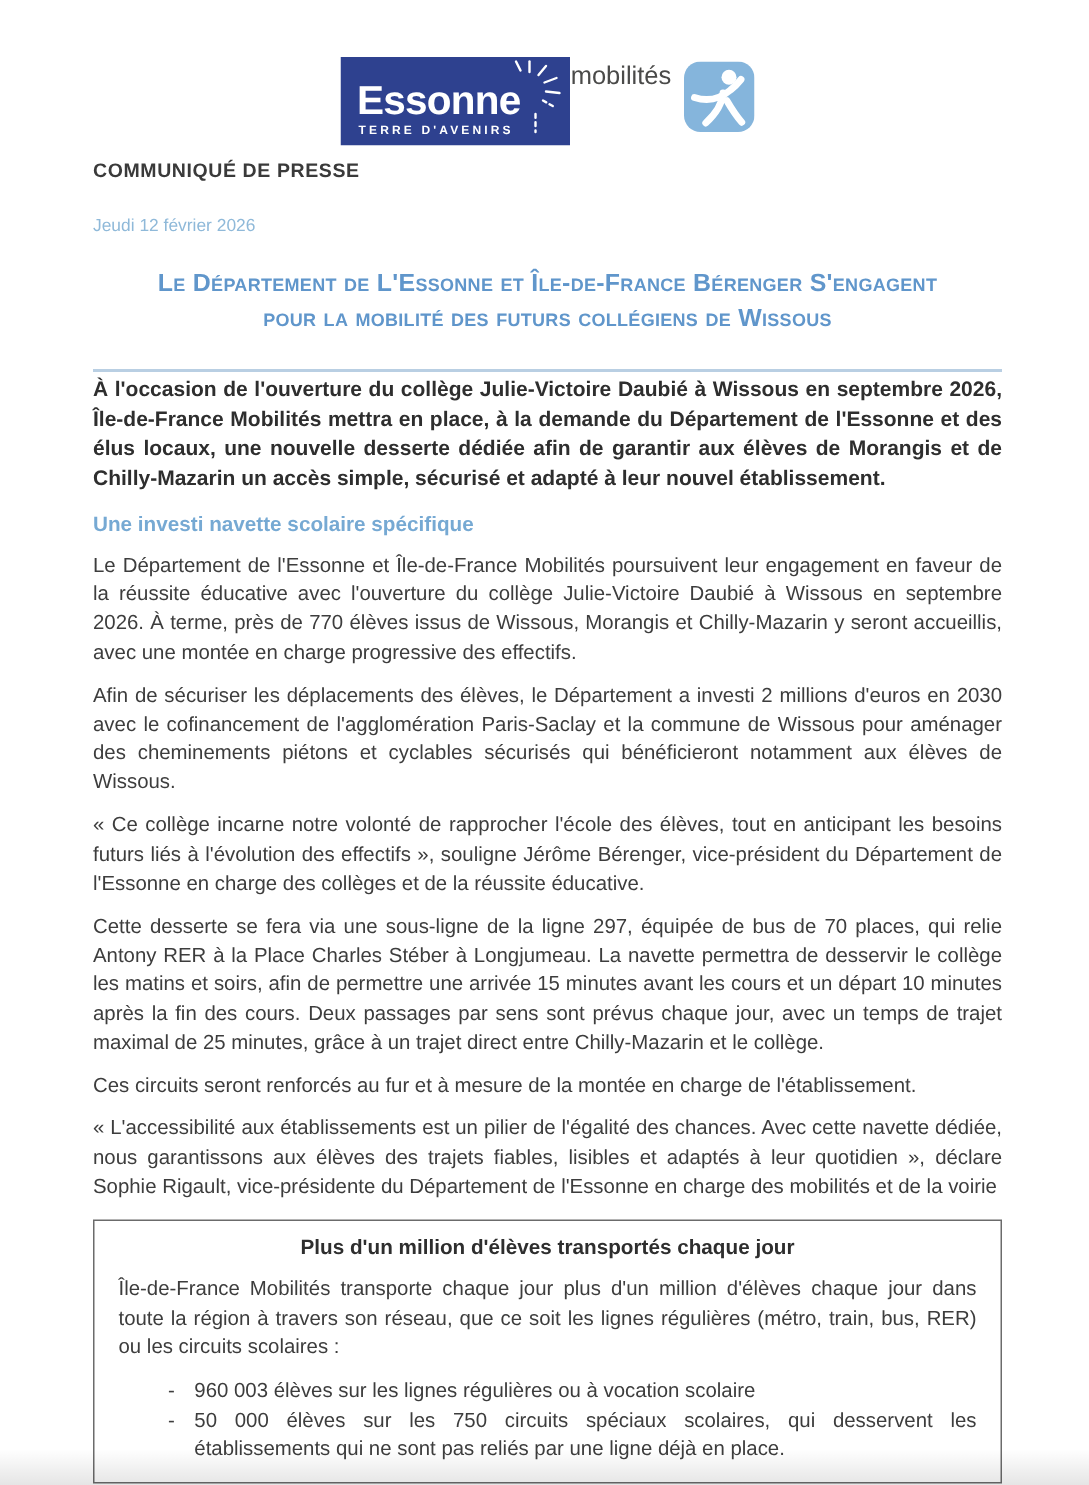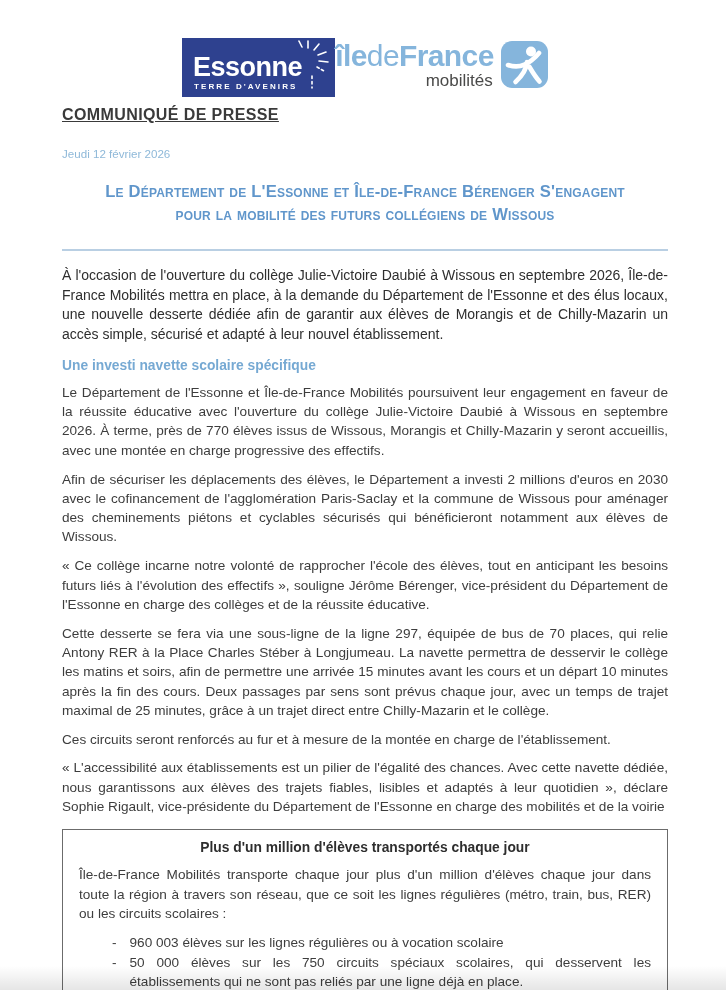--- a/index.html
+++ b/index.html
@@ -13,32 +13,32 @@
   .header-row{display:flex;justify-content:center;align-items:flex-start;}
   .essonne-logo svg{width:153px;height:59px;display:block;}
   .idfm-logo{display:flex;align-items:flex-start;gap:7px;margin-top:3px;}
   .idfm-text{text-align:right;line-height:1;}
   .idfm-line1{font-size:30px;color:#85b5dc;letter-spacing:-0.6px;white-space:nowrap;}
   .idfm-line1 .bold{font-weight:700;}
   .idfm-line1 .reg{font-weight:400;}
   .idfm-line2{font-size:17px;color:#4a4a49;margin-top:1px;padding-right:1px;}
   .idfm-icon svg{width:47px;height:47px;display:block;}
 
-  .kicker{margin-top:9px;font-size:16px;font-weight:700;color:#3a3a3a;letter-spacing:0.4px;text-decoration:underline;}
+  .kicker{margin-top:9px;font-size:13px;font-weight:700;color:#3a3a3a;letter-spacing:0.4px;}
   .date{margin-top:23px;font-size:11.6px;color:#8fb9d9;}
 
   
   .title{
     margin-top:20px;text-align:center;font-variant:small-caps;
     font-weight:600;font-size:16.6px;line-height:23px;color:#6096cb;letter-spacing:0.2px;
   }
   .divider{margin:23px 0 0;border:none;border-top:2px solid #b9cfe3;height:0;}
 
   
-  .intro{margin-top:15px;font-weight:400;font-size:14px;line-height:19.6px;text-align:justify;color:#2e2e2e;}
+  .intro{margin-top:2px;font-weight:700;font-size:14px;line-height:19.6px;text-align:justify;color:#2e2e2e;}
   .section-heading{margin-top:7px;font-size:13.8px;font-weight:600;color:#76a9d3;}
   p.body-p{margin:9.5px 0 0;font-size:13.6px;line-height:19.3px;text-align:justify;color:#3d3d3d;}
   .quote-text{}
 
   
   .infobox{margin-top:13px;border:1px solid #6b6b6b;padding:10px 16px 13px;}
   .infobox-title{text-align:center;font-weight:700;font-size:13.8px;color:#2e2e2e;}
   .infobox-body{margin:10px 0 0;font-size:13.6px;line-height:19.3px;text-align:justify;}
   .infobox-list{list-style:none;margin:10px 0 0;padding:0 0 0 33px;}
   .infobox-list li{display:flex;gap:13px;font-size:13.6px;line-height:19.3px;}
@@ -67,21 +67,20 @@
           <line x1="120" y1="9" x2="117" y2="3"></line>
           <line x1="130" y1="38" x2="130" y2="50" stroke-dasharray="2.5 3"></line>
         </g>
         <text x="11" y="38" font-family="Liberation Sans, sans-serif" font-size="27" font-weight="600" letter-spacing="-0.5" fill="#ffffff">Essonne</text>
         <text x="12" y="51" font-family="Liberation Sans, sans-serif" font-size="8" font-weight="700" letter-spacing="2.1" fill="#ffffff">TERRE D'AVENIRS</text>
       </svg>
     </div>
 
     <div class="idfm-logo">
       <div class="idfm-text">
-        <div class="idfm-line1"><span class="bold">île</span><span class="reg">de</span><span class="bold">France</span></div>
         <div class="idfm-line2">mobilités</div>
       </div>
       <div class="idfm-icon">
         <svg viewBox="0 0 47 47" xmlns="http://www.w3.org/2000/svg">
           <rect width="47" height="47" rx="11" fill="#85b5dc"></rect>
           <circle cx="30" cy="10.5" r="5" fill="#ffffff"></circle>
           <path d="M7 24 C 16 27 24 25 31 19 C 33.5 17 36 14.5 38 12" stroke="#ffffff" stroke-width="4.6" fill="none" stroke-linecap="round"></path>
           <path d="M26 21 C 25.5 28 21 35 14.5 41" stroke="#ffffff" stroke-width="4.6" fill="none" stroke-linecap="round"></path>
           <path d="M28.5 26 C 32 32 35 36.5 38.5 40.5" stroke="#ffffff" stroke-width="4.6" fill="none" stroke-linecap="round"></path>
         </svg>

